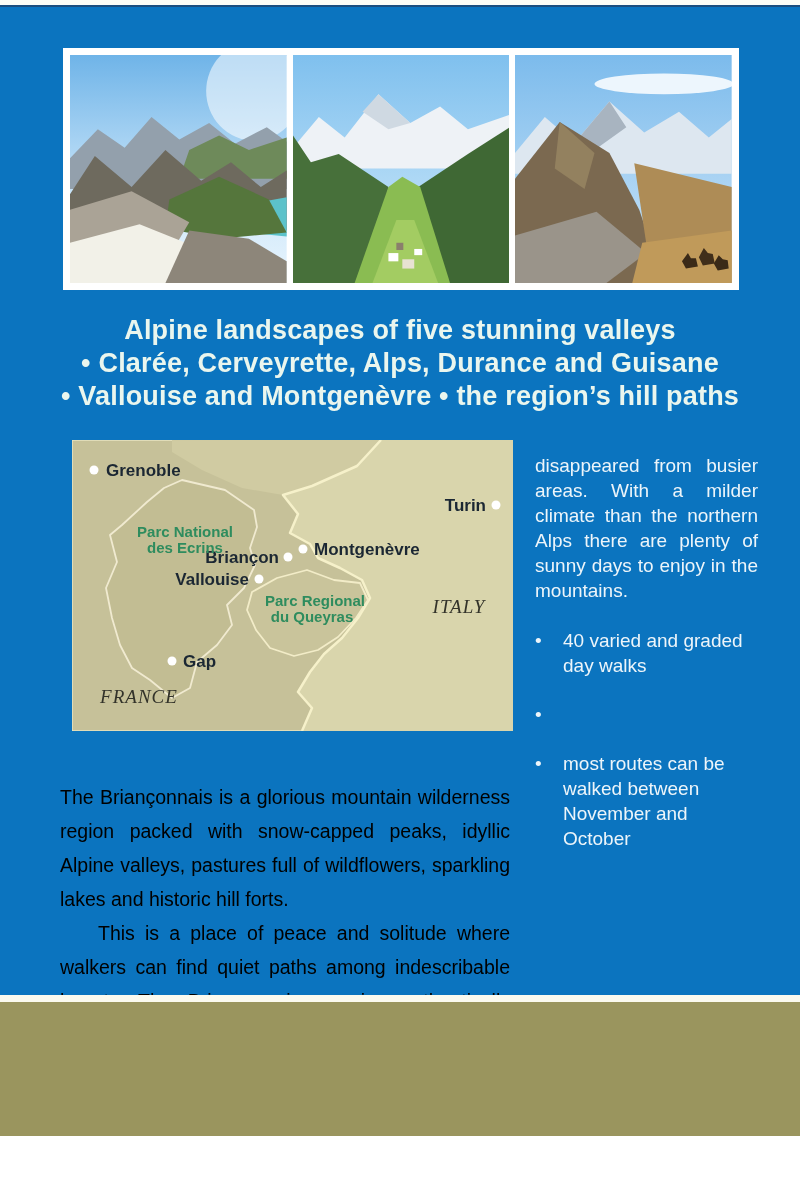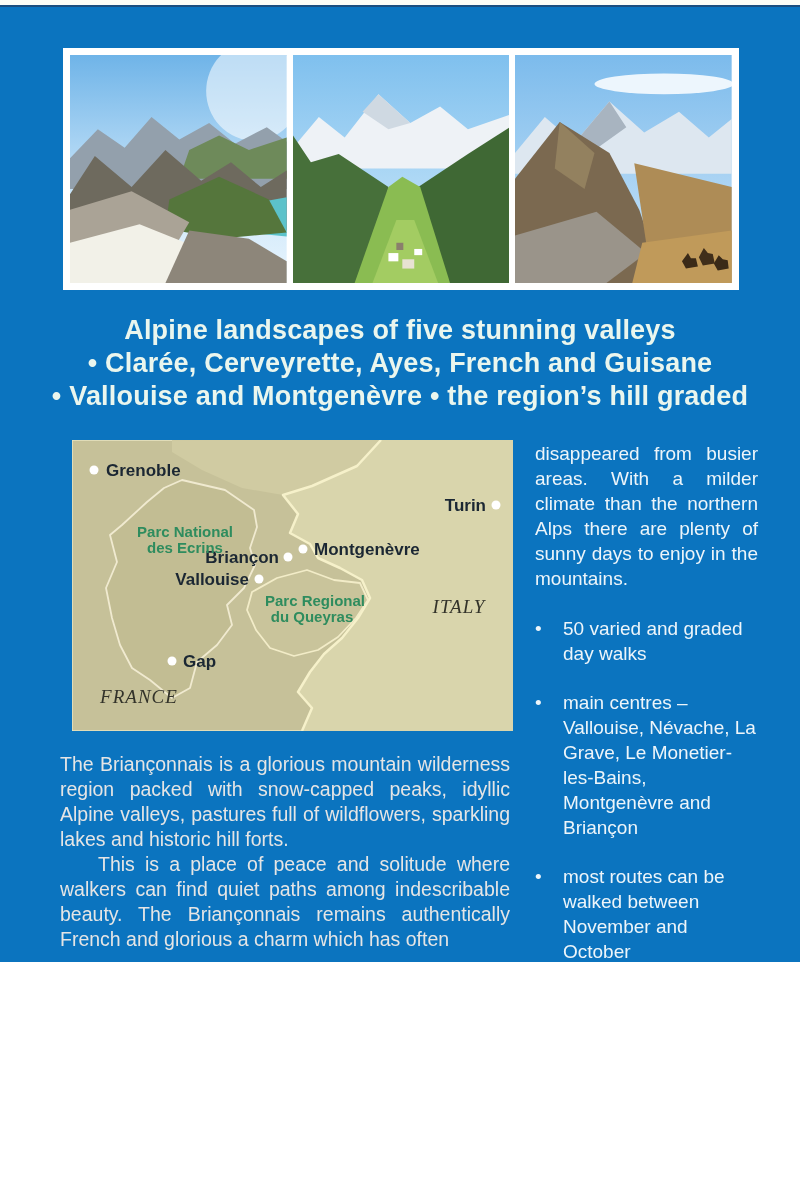--- a/index.html
+++ b/index.html
@@ -1,16 +1,16 @@
 <!DOCTYPE html>
 <html><head>
 <meta charset="utf-8">
 <style>
   html,body{margin:0;padding:0;background:#fff;}
-  .cover{position:relative;width:800px;height:962px;overflow:hidden;
+  .cover{position:relative;width:800px;height:1136px;overflow:hidden;
          font-family:"Liberation Sans",sans-serif;background:#0b74bf;}
   
   .strip-top-white{position:absolute;left:0;top:0;width:800px;height:5px;background:#fdfdf6;}
   .strip-top-navy{position:absolute;left:0;top:5px;width:800px;height:2px;background:#1c4e7e;}
   .strip-bottom-cream{position:absolute;left:0;top:1190px;width:800px;height:10px;background:#fdfcee;}
   .cream-divider{position:absolute;left:0;top:995px;width:800px;height:7px;background:#fbfaef;}
   .blue-area{position:absolute;left:0;top:7px;width:800px;height:988px;background:#0b74bf;}
   .olive-band{position:absolute;left:0;top:1002px;width:800px;height:188px;background:#9a955e;}
 
   
@@ -26,25 +26,25 @@
   
   .map-wrap{position:absolute;left:72px;top:440px;width:441px;height:291px;}
   .map-wrap svg{display:block;}
   .map-city{font-family:"Liberation Sans",sans-serif;font-weight:bold;fill:#1b2733;}
   .map-park{font-family:"Liberation Sans",sans-serif;fill:#2e8c5e;font-size:15px;font-weight:600;}
   .map-country{font-family:"Liberation Serif",serif;font-style:italic;fill:#33332a;font-size:19px;letter-spacing:1px;}
 
   
   .right-col{position:absolute;left:535px;top:441px;width:223px;color:#edf5fa;
              font-size:19px;line-height:25px;}
-  .right-col .para{text-align:justify;margin:0 0 25px 0;}
+  .right-col .para{text-align:justify;margin:12px 0 25px 0;}
   .bullet-item{display:flex;margin:0 0 24px 0;}
   .bullet-marker{width:28px;flex:0 0 28px;}
-  .left-body{position:absolute;left:60px;top:752px;width:450px;color:#e5e5e5;
-             font-size:19.5px;line-height:25px;text-align:justify;}
+  .left-body{position:absolute;left:60px;top:780px;width:450px;color:#000000;
+             font-size:19.5px;line-height:34px;text-align:justify;}
   .left-body .p2{text-indent:38px;}
 </style>
 </head>
 <body>
 
 <div class="cover">
   <div class="blue-area"></div>
   <div class="strip-top-white"></div>
   <div class="strip-top-navy"></div>
 
@@ -110,22 +110,22 @@
         <polygon points="128,182 218,170 218,221 118,221" fill="#c09a5a"></polygon>
         <path d="M168,200 l6,-8 l3,5 l5,0 l2,8 l-12,2 z" fill="#3a2a18"></path>
         <path d="M185,196 l5,-9 l4,5 l5,1 l2,9 l-12,2 z" fill="#402e1a"></path>
         <path d="M200,202 l5,-8 l4,4 l5,1 l1,8 l-11,2 z" fill="#3a2a18"></path>
       </svg>
     </div>
   </div>
 
   <div class="headline">
     <div>Alpine landscapes of five stunning valleys</div>
-    <div>• Clarée, Cerveyrette, Ayes, French and Guisane</div>
-    <div>• Vallouise and Montgenèvre • the region’s hill graded</div>
+    <div>• Clarée, Cerveyrette, Alps, Durance and Guisane</div>
+    <div>• Vallouise and Montgenèvre • the region’s hill paths</div>
   </div>
 
   <div class="map-wrap">
     <svg width="441" height="291" viewBox="0 0 441 291">
       <rect x="0" y="0" width="441" height="291" fill="#c6c199" stroke="#e9e5c2" stroke-width="1.5"></rect>
       <polygon points="100,0 309,0 283,28 240,47 211,55 170,48 130,30 100,12" fill="#d0cba2"></polygon>
       <polygon points="309,0 441,0 441,291 230,291 240,268 226,252 238,232 252,214 270,198 286,178 298,158 290,140 268,128 246,118 238,104 218,93 226,74 211,55 240,46 285,26" fill="#d9d5ac"></polygon>
       <polyline points="309,0 285,26 240,46 211,55 226,74 218,93 238,104 246,118 268,128 290,140 298,158 286,178 270,198 252,214 238,232 226,252 240,268 230,291" fill="none" stroke="#f6f1ca" stroke-width="2.5" stroke-linejoin="round"></polyline>
       <polygon points="110,40 153,50 182,70 185,87 178,108 183,125 172,148 155,165 160,185 145,205 125,222 118,248 100,258 78,240 60,228 48,205 40,178 34,148 45,122 38,95 50,85 75,62 92,48" fill="#c2bd93" stroke="#f0ead0" stroke-width="1.8" stroke-linejoin="round"></polygon>
       <polygon points="180,152 205,138 235,130 262,140 288,143 296,160 284,178 266,197 246,210 222,216 198,208 184,190 175,170" fill="#c9c49b" stroke="#f2ecc8" stroke-width="1.8" stroke-linejoin="round"></polygon>
@@ -150,25 +150,24 @@
 
       <text x="67" y="263" text-anchor="middle" class="map-country">FRANCE</text>
       <text x="387" y="173" text-anchor="middle" class="map-country">ITALY</text>
     </svg>
   </div>
 
   <div class="right-col">
     <p class="para">disappeared from busier areas. With a milder climate than the northern Alps there are plenty of sunny days to enjoy in the mountains.</p>
     <div class="bullet-item">
       <span class="bullet-marker">•</span>
-      <span>50 varied and graded day walks</span>
+      <span>40 varied and graded day walks</span>
     </div>
     <div class="bullet-item">
       <span class="bullet-marker">•</span>
-      <span>main centres – Vallouise, Névache, La Grave, Le Monetier-les-Bains, Montgenèvre and Briançon</span>
     </div>
     <div class="bullet-item">
       <span class="bullet-marker">•</span>
       <span>most routes can be walked between November and October</span>
     </div>
   </div>
 
   <div class="left-body">
     <div>The Briançonnais is a glorious mountain wilderness region packed with snow-capped peaks, idyllic Alpine valleys, pastures full of wildflowers, sparkling lakes and historic hill forts.</div>
     <div class="p2">This is a place of peace and solitude where walkers can find quiet paths among indescribable beauty. The Briançonnais remains authentically French and glorious a charm which has often</div>

